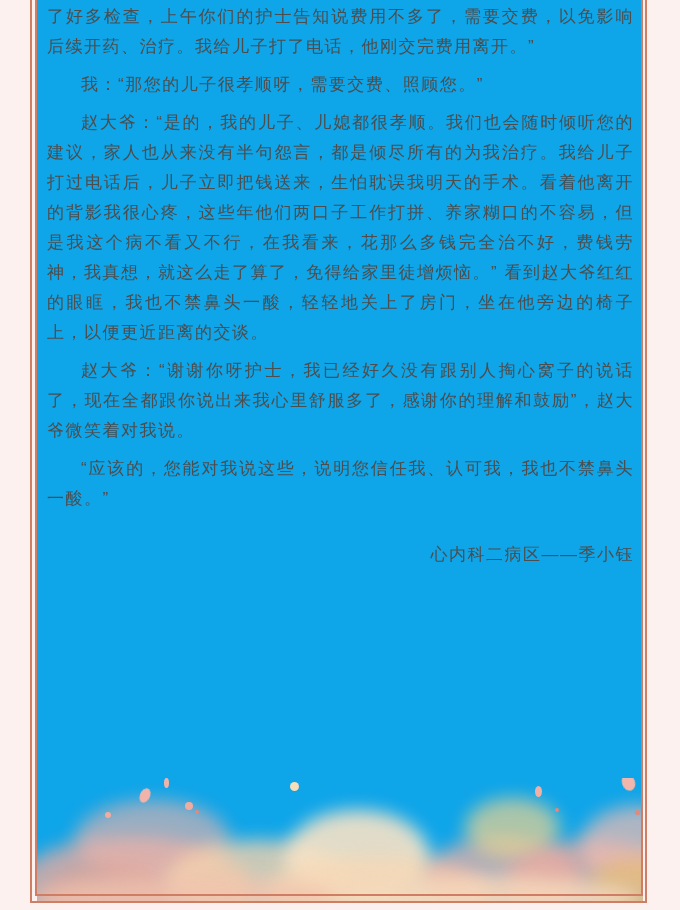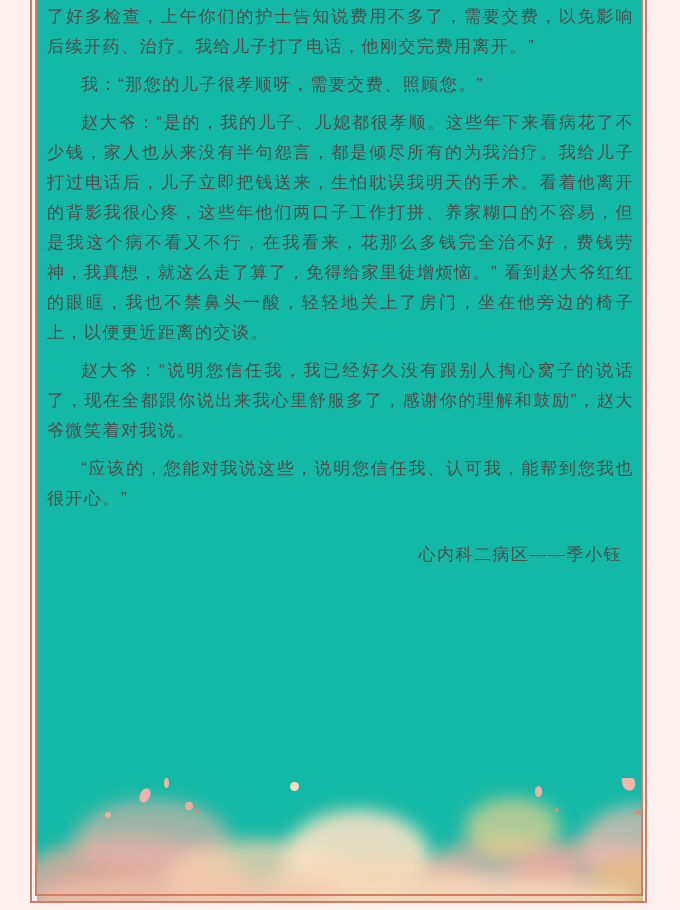--- a/index.html
+++ b/index.html
@@ -7,37 +7,37 @@
     width:680px;height:910px;overflow:hidden;
     background:#fcf1ee;
     font-family:"Liberation Sans","DejaVu Sans",sans-serif;
     position:relative;
   }
   .page{position:absolute;inset:0;width:680px;height:910px;}
 
   
   .card{
     position:absolute;left:37px;right:37px;top:0;bottom:7px;
-    background:#14b8a6;overflow:hidden;padding-left:32px;
+    background:#0ea5e9;overflow:hidden;padding-left:32px;
   }
 
   
   .frame{position:absolute;pointer-events:none;z-index:6;background:transparent;}
   .frame-outer{left:30px;right:33px;top:-12px;bottom:7px;border:2px solid #cf7e65;}
   .frame-inner{left:35px;right:37px;top:-12px;bottom:14px;border:2px solid #cf7e65;}
 
   
   .content{
     position:absolute;left:10px;right:9px;top:2px;
     color:#4d4d4d;font-size:17px;line-height:30px;letter-spacing:1.5px;
     text-align:justify;z-index:2;
   }
   .para{margin:0 0 8px 0;}
   .indent{text-indent:2em;}
-  .signature{margin:26px 12px 0 0;text-align:right;}
+  .signature{margin:26px 0 0 0;text-align:right;}
 
   
   .wc{position:absolute;left:0;right:0;bottom:0;height:125px;overflow:hidden;z-index:1;}
   .blob{position:absolute;border-radius:50%;filter:blur(9px);}
   .speck{position:absolute;border-radius:50%;filter:blur(0.5px);}
 
   .b1 {left:-25px;top:58px;width:240px;height:110px;background:#f0ad9f;opacity:.75;}
   .b2 {left:38px;top:22px;width:155px;height:80px;background:#f3b4a9;opacity:.6;}
   .b3 {left:5px;top:85px;width:130px;height:70px;background:#eba08f;opacity:.5;}
   .b4 {left:128px;top:62px;width:185px;height:85px;background:#f6d2ad;opacity:.8;}
@@ -65,23 +65,23 @@
 </head>
 <body>
 
 <div class="page">
 
   <div class="card">
 
     <div class="content">
       <p class="para">了好多检查，上午你们的护士告知说费用不多了，需要交费，以免影响后续开药、治疗。我给儿子打了电话，他刚交完费用离开。”</p>
       <p class="para indent">我：“那您的儿子很孝顺呀，需要交费、照顾您。”</p>
-      <p class="para indent">赵大爷：“是的，我的儿子、儿媳都很孝顺。这些年下来看病花了不少钱，家人也从来没有半句怨言，都是倾尽所有的为我治疗。我给儿子打过电话后，儿子立即把钱送来，生怕耽误我明天的手术。看着他离开的背影我很心疼，这些年他们两口子工作打拼、养家糊口的不容易，但是我这个病不看又不行，在我看来，花那么多钱完全治不好，费钱劳神，我真想，就这么走了算了，免得给家里徒增烦恼。” 看到赵大爷红红的眼眶，我也不禁鼻头一酸，轻轻地关上了房门，坐在他旁边的椅子上，以便更近距离的交谈。</p>
-      <p class="para indent">赵大爷：“说明您信任我，我已经好久没有跟别人掏心窝子的说话了，现在全都跟你说出来我心里舒服多了，感谢你的理解和鼓励”，赵大爷微笑着对我说。</p>
-      <p class="para indent">“应该的，您能对我说这些，说明您信任我、认可我，能帮到您我也很开心。”</p>
+      <p class="para indent">赵大爷：“是的，我的儿子、儿媳都很孝顺。我们也会随时倾听您的建议，家人也从来没有半句怨言，都是倾尽所有的为我治疗。我给儿子打过电话后，儿子立即把钱送来，生怕耽误我明天的手术。看着他离开的背影我很心疼，这些年他们两口子工作打拼、养家糊口的不容易，但是我这个病不看又不行，在我看来，花那么多钱完全治不好，费钱劳神，我真想，就这么走了算了，免得给家里徒增烦恼。” 看到赵大爷红红的眼眶，我也不禁鼻头一酸，轻轻地关上了房门，坐在他旁边的椅子上，以便更近距离的交谈。</p>
+      <p class="para indent">赵大爷：“谢谢你呀护士，我已经好久没有跟别人掏心窝子的说话了，现在全都跟你说出来我心里舒服多了，感谢你的理解和鼓励”，赵大爷微笑着对我说。</p>
+      <p class="para indent">“应该的，您能对我说这些，说明您信任我、认可我，我也不禁鼻头一酸。”</p>
       <p class="signature">心内科二病区——季小钰</p>
     </div>
 
     <div class="wc">
       <div class="blob b1"></div>
       <div class="blob b2"></div>
       <div class="blob b3"></div>
       <div class="blob b4"></div>
       <div class="blob b5"></div>
       <div class="blob b6"></div>

